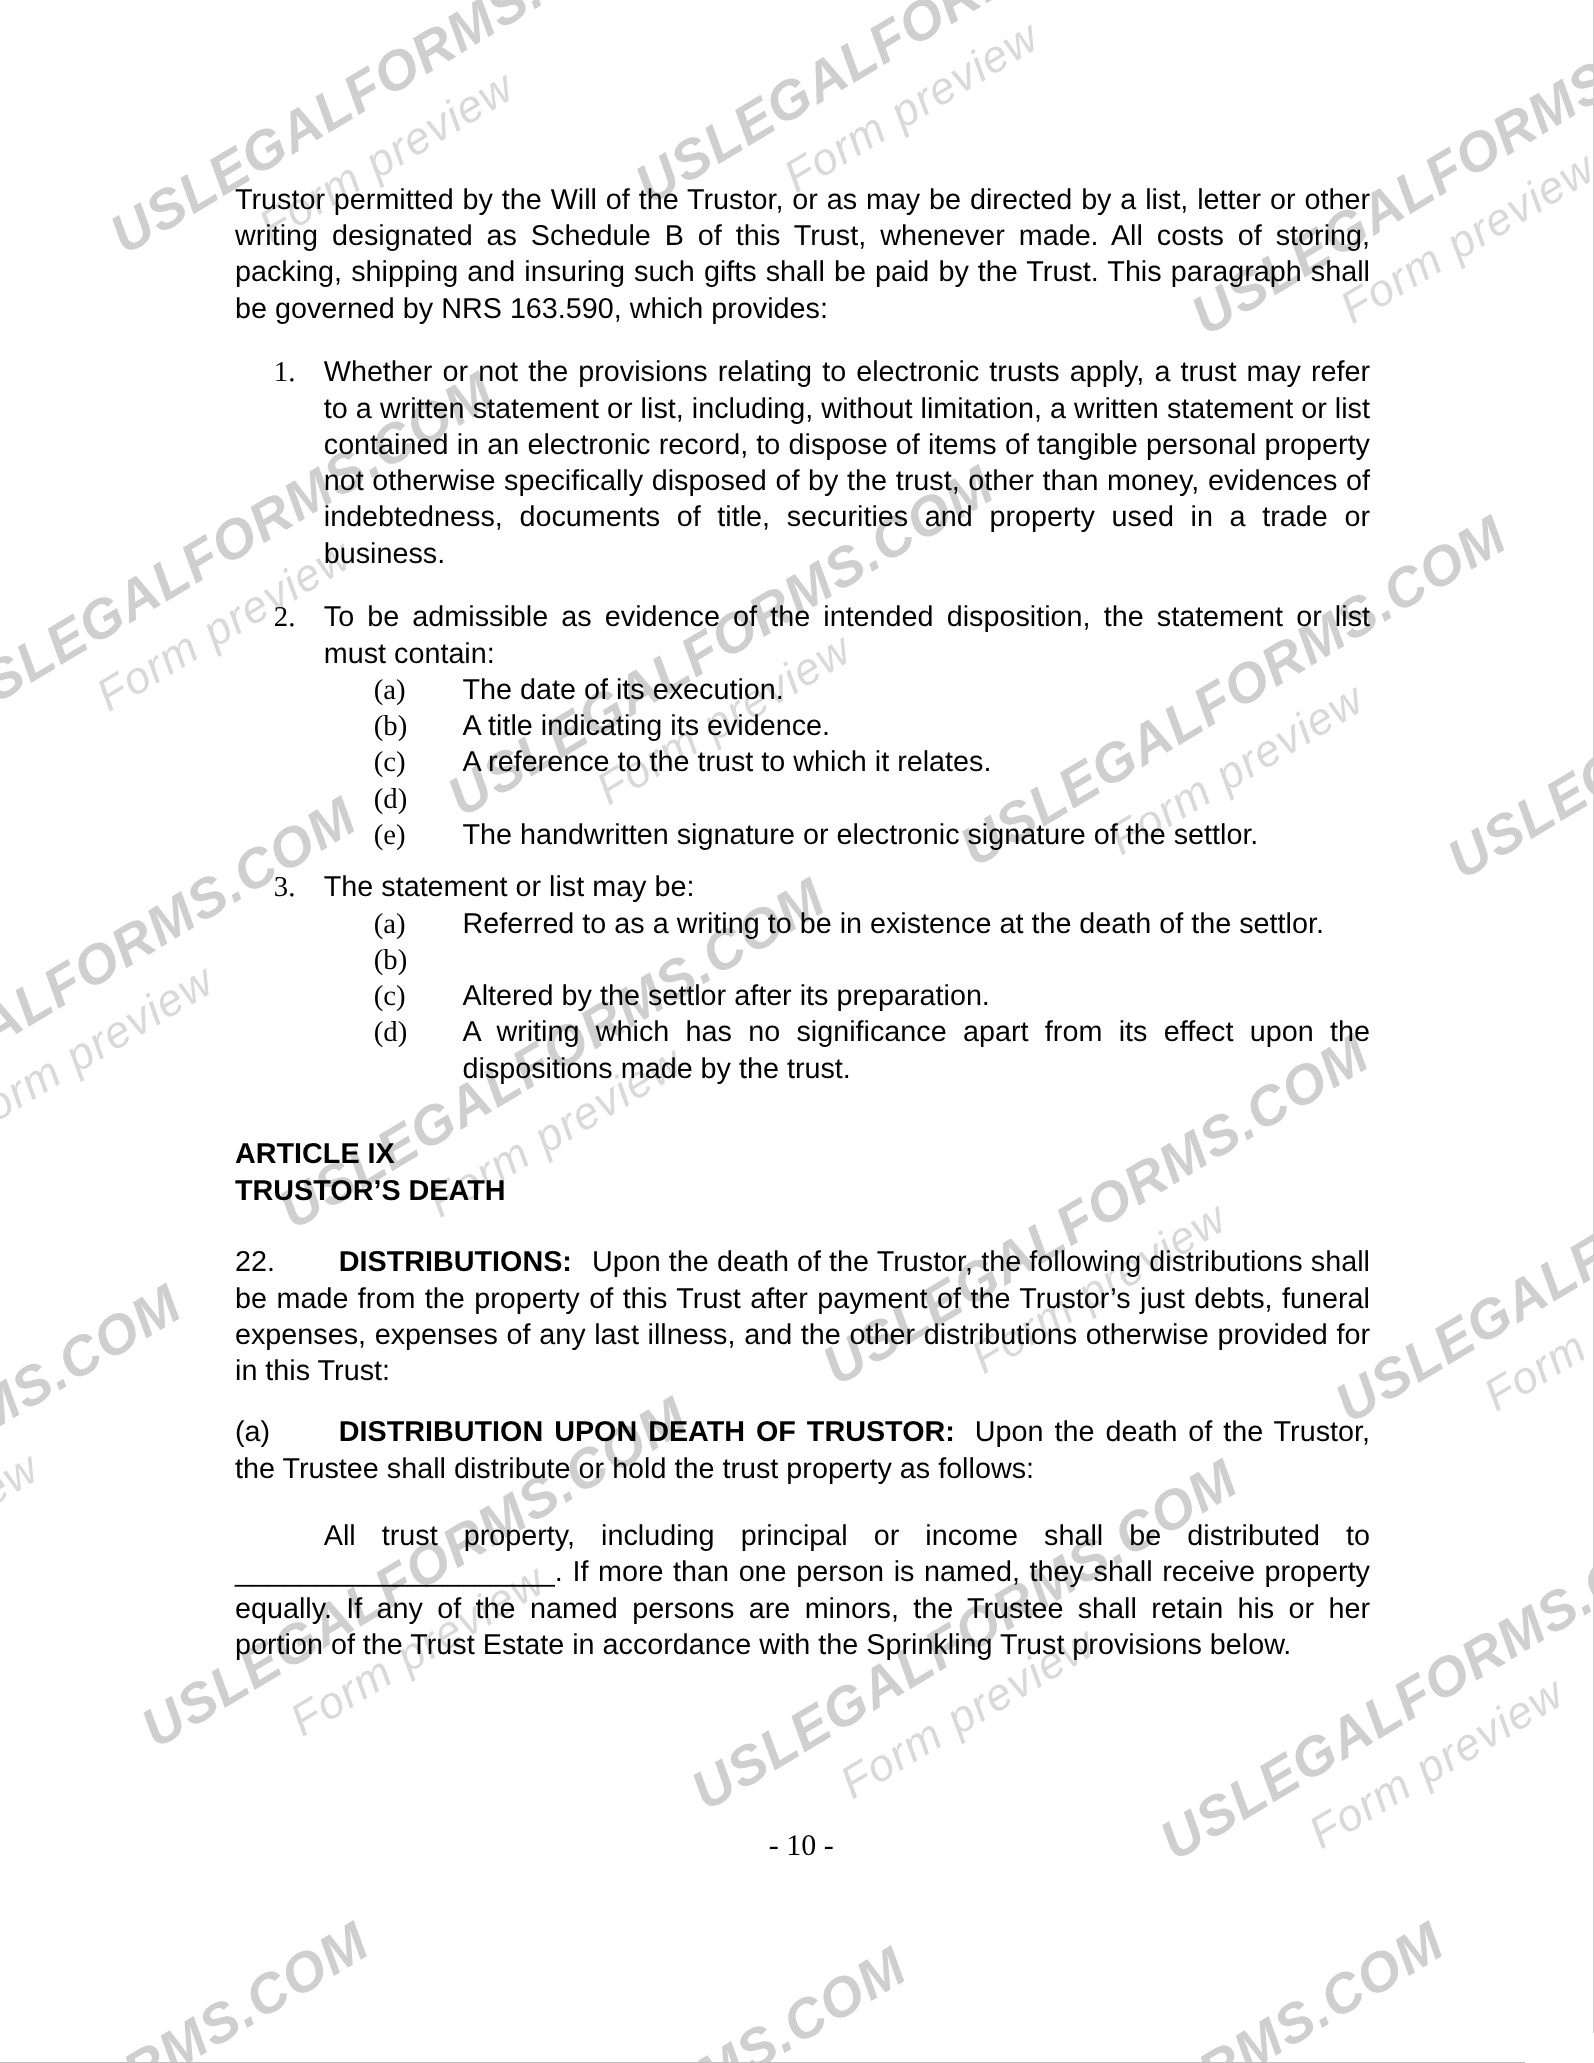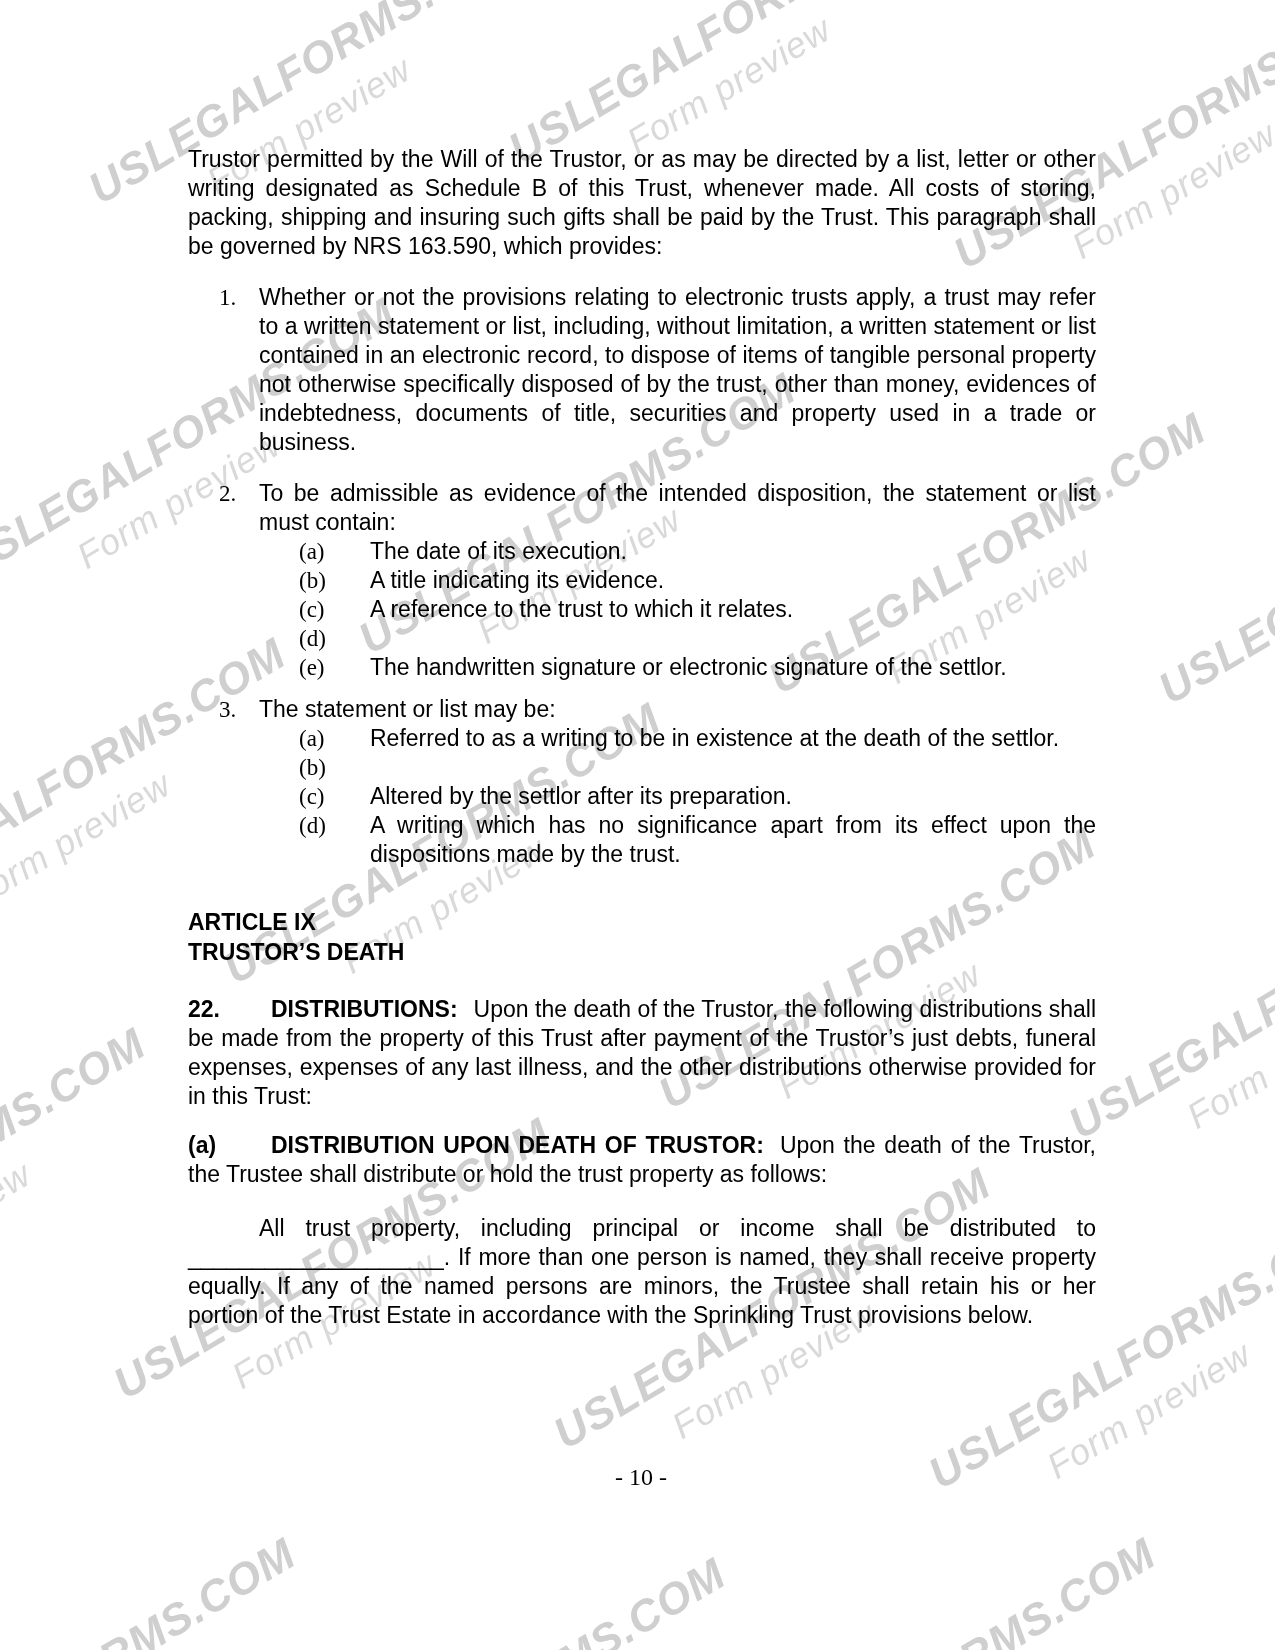--- a/index.html
+++ b/index.html
@@ -67,21 +67,21 @@
   .mb-item3 { margin-bottom: 38px; }
   .article-heading {
     text-align:left; font-weight:bold;
     line-height:30px; padding-right:60px;
     margin: 0 0 28px 0;
   }
   .sec-para { text-align: justify; margin:0 0 0 0; }
   .sec22 { margin-bottom: 20px; }
   .seca  { margin-bottom: 25px; }
   .sec-num {
-    display:inline-block; width:83px; font-weight:bold;
+    display:inline-block; width:83px; font-weight:normal;
   }
   .sec-head { font-weight:bold; margin-right:16px; }
   .dist { text-indent: 71px; }
   .blank { letter-spacing: 0; }
   .footer {
     position:absolute; left:187px; top:1464px; width:908px; z-index:1;
     text-align:center;
     font-family:"Liberation Serif", serif;
     font-size:24px;
   }

